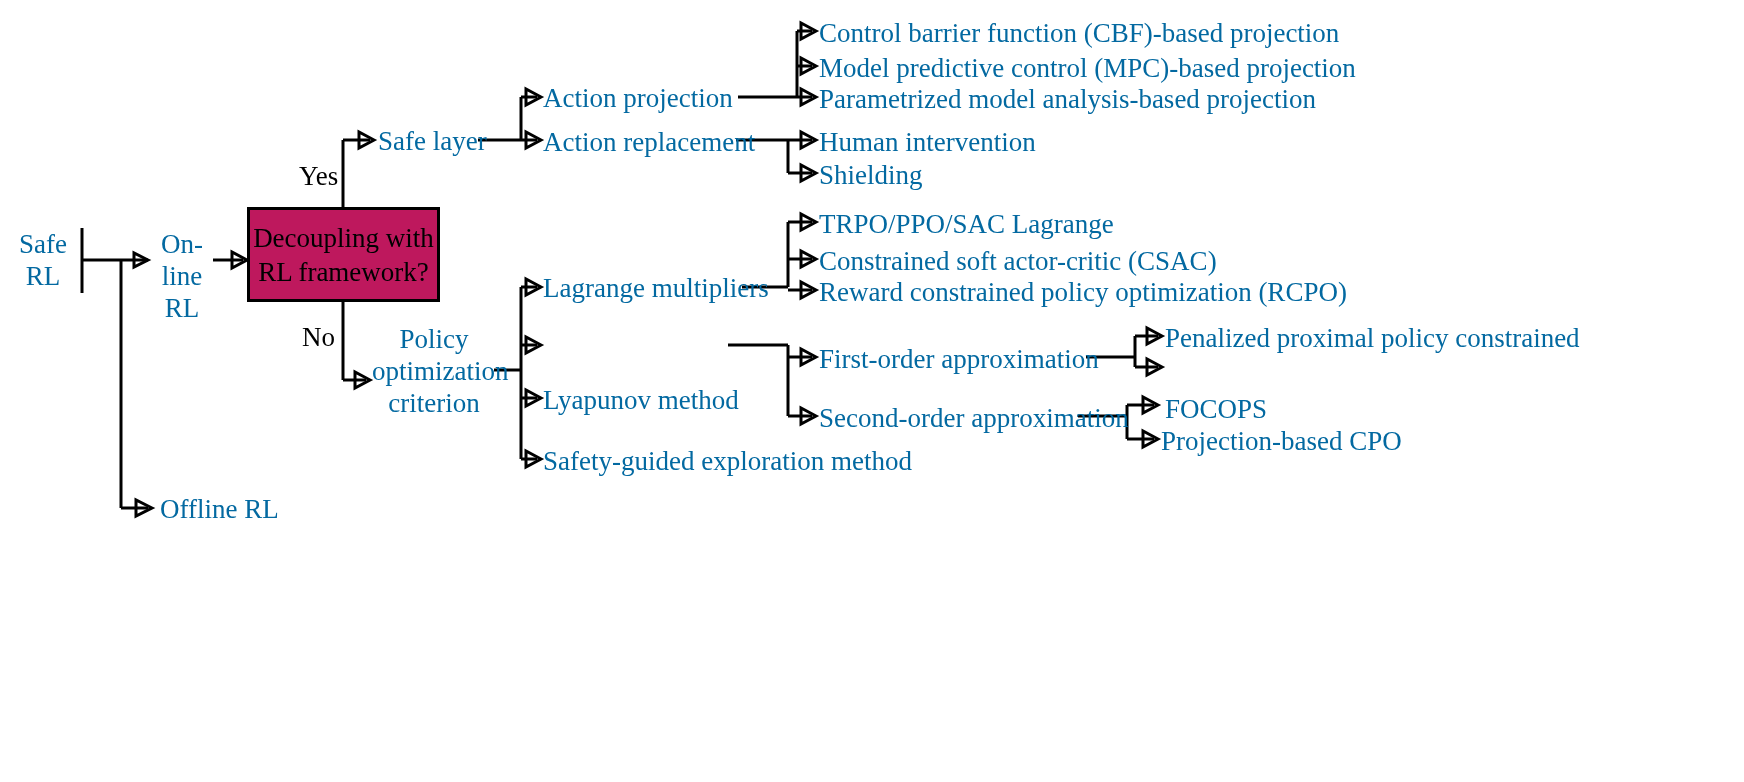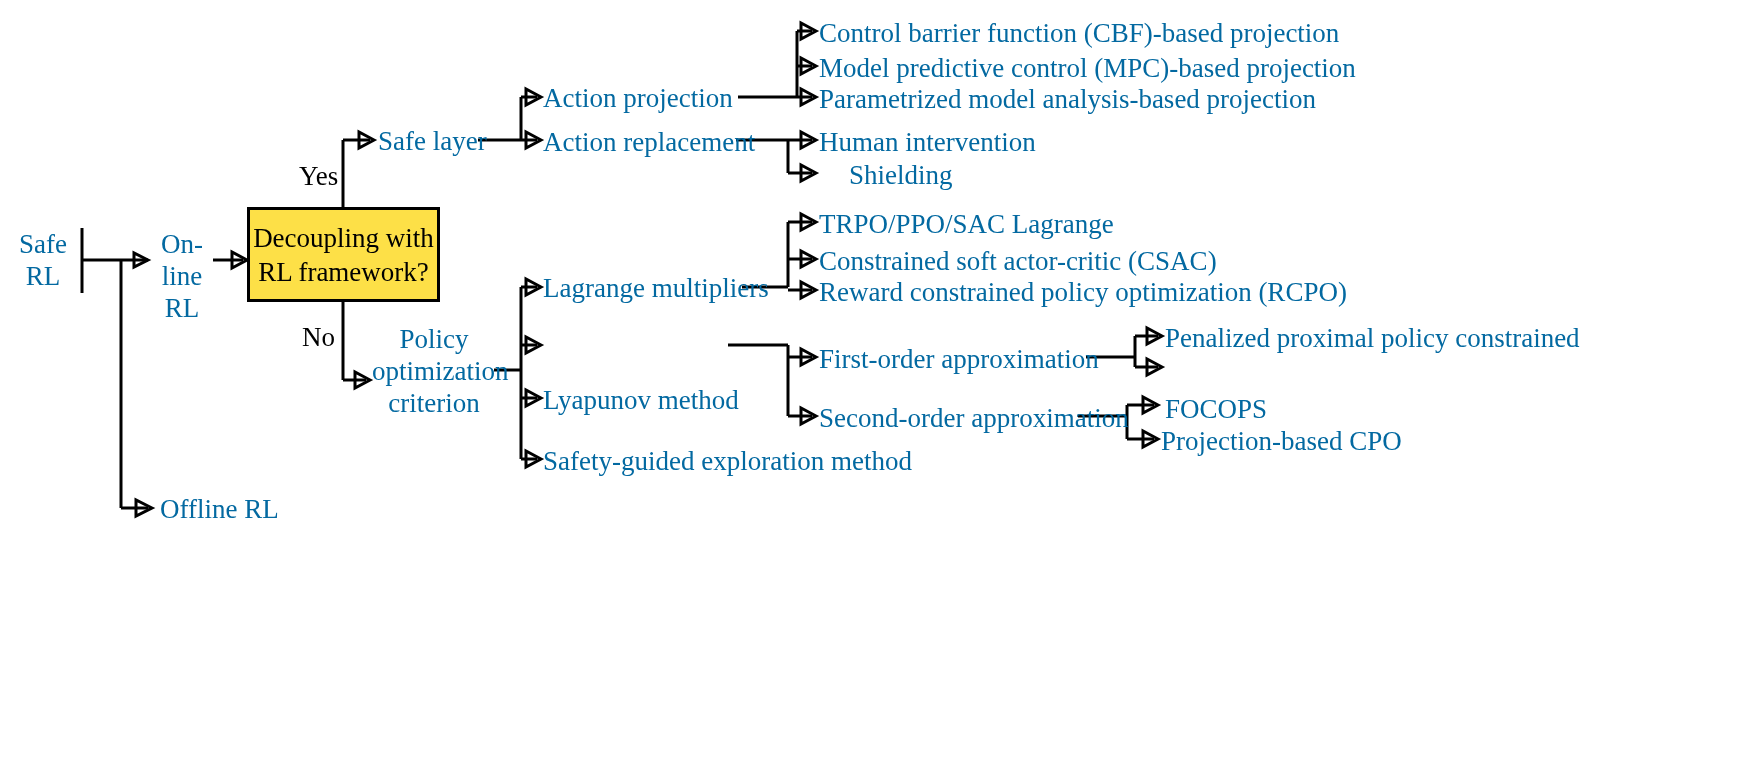--- a/index.html
+++ b/index.html
@@ -36,21 +36,21 @@
     white-space: nowrap;
     color: #0369a1;
   }
   .node.center {
     text-align: center;
     white-space: normal;
   }
   .boxnode {
     position: absolute;
     border: 3px solid #000;
-    background: #fde047;
+    background: #be185d;
     display: flex;
     align-items: center;
     justify-content: center;
     text-align: center;
     font-size: 27px;
     line-height: 34px;
     box-sizing: border-box;
   }
   .edgelabel {
     position: absolute;
@@ -182,21 +182,21 @@
   </div>
 
   <div class="node" style="left:543px; top:82px;">Action projection</div>
   <div class="node" style="left:543px; top:126px;">Action replacement</div>
 
   <div class="node" style="left:819px; top:17px;">Control barrier function (CBF)-based projection</div>
   <div class="node" style="left:819px; top:52px;">Model predictive control (MPC)-based projection</div>
   <div class="node" style="left:819px; top:83px;">Parametrized model analysis-based projection</div>
 
   <div class="node" style="left:819px; top:126px;">Human intervention</div>
-  <div class="node" style="left:849px; top:159px;">Shielding</div>
+  <div class="node" style="left:819px; top:159px;">Shielding</div>
 
   <div class="node" style="left:543px; top:272px;">Lagrange multipliers</div>
   <div class="node" style="left:543px; top:384px;">Lyapunov method</div>
   <div class="node" style="left:819px; top:208px;">TRPO/PPO/SAC Lagrange</div>
 
   <div class="node" style="left:543px; top:445px;">Safety-guided exploration method</div>
   <div class="node" style="left:819px; top:245px;">Constrained soft actor-critic (CSAC)</div>
   <div class="node" style="left:819px; top:276px;">Reward constrained policy optimization (RCPO)</div>
 
   <div class="node" style="left:819px; top:343px;">First-order approximation</div>

